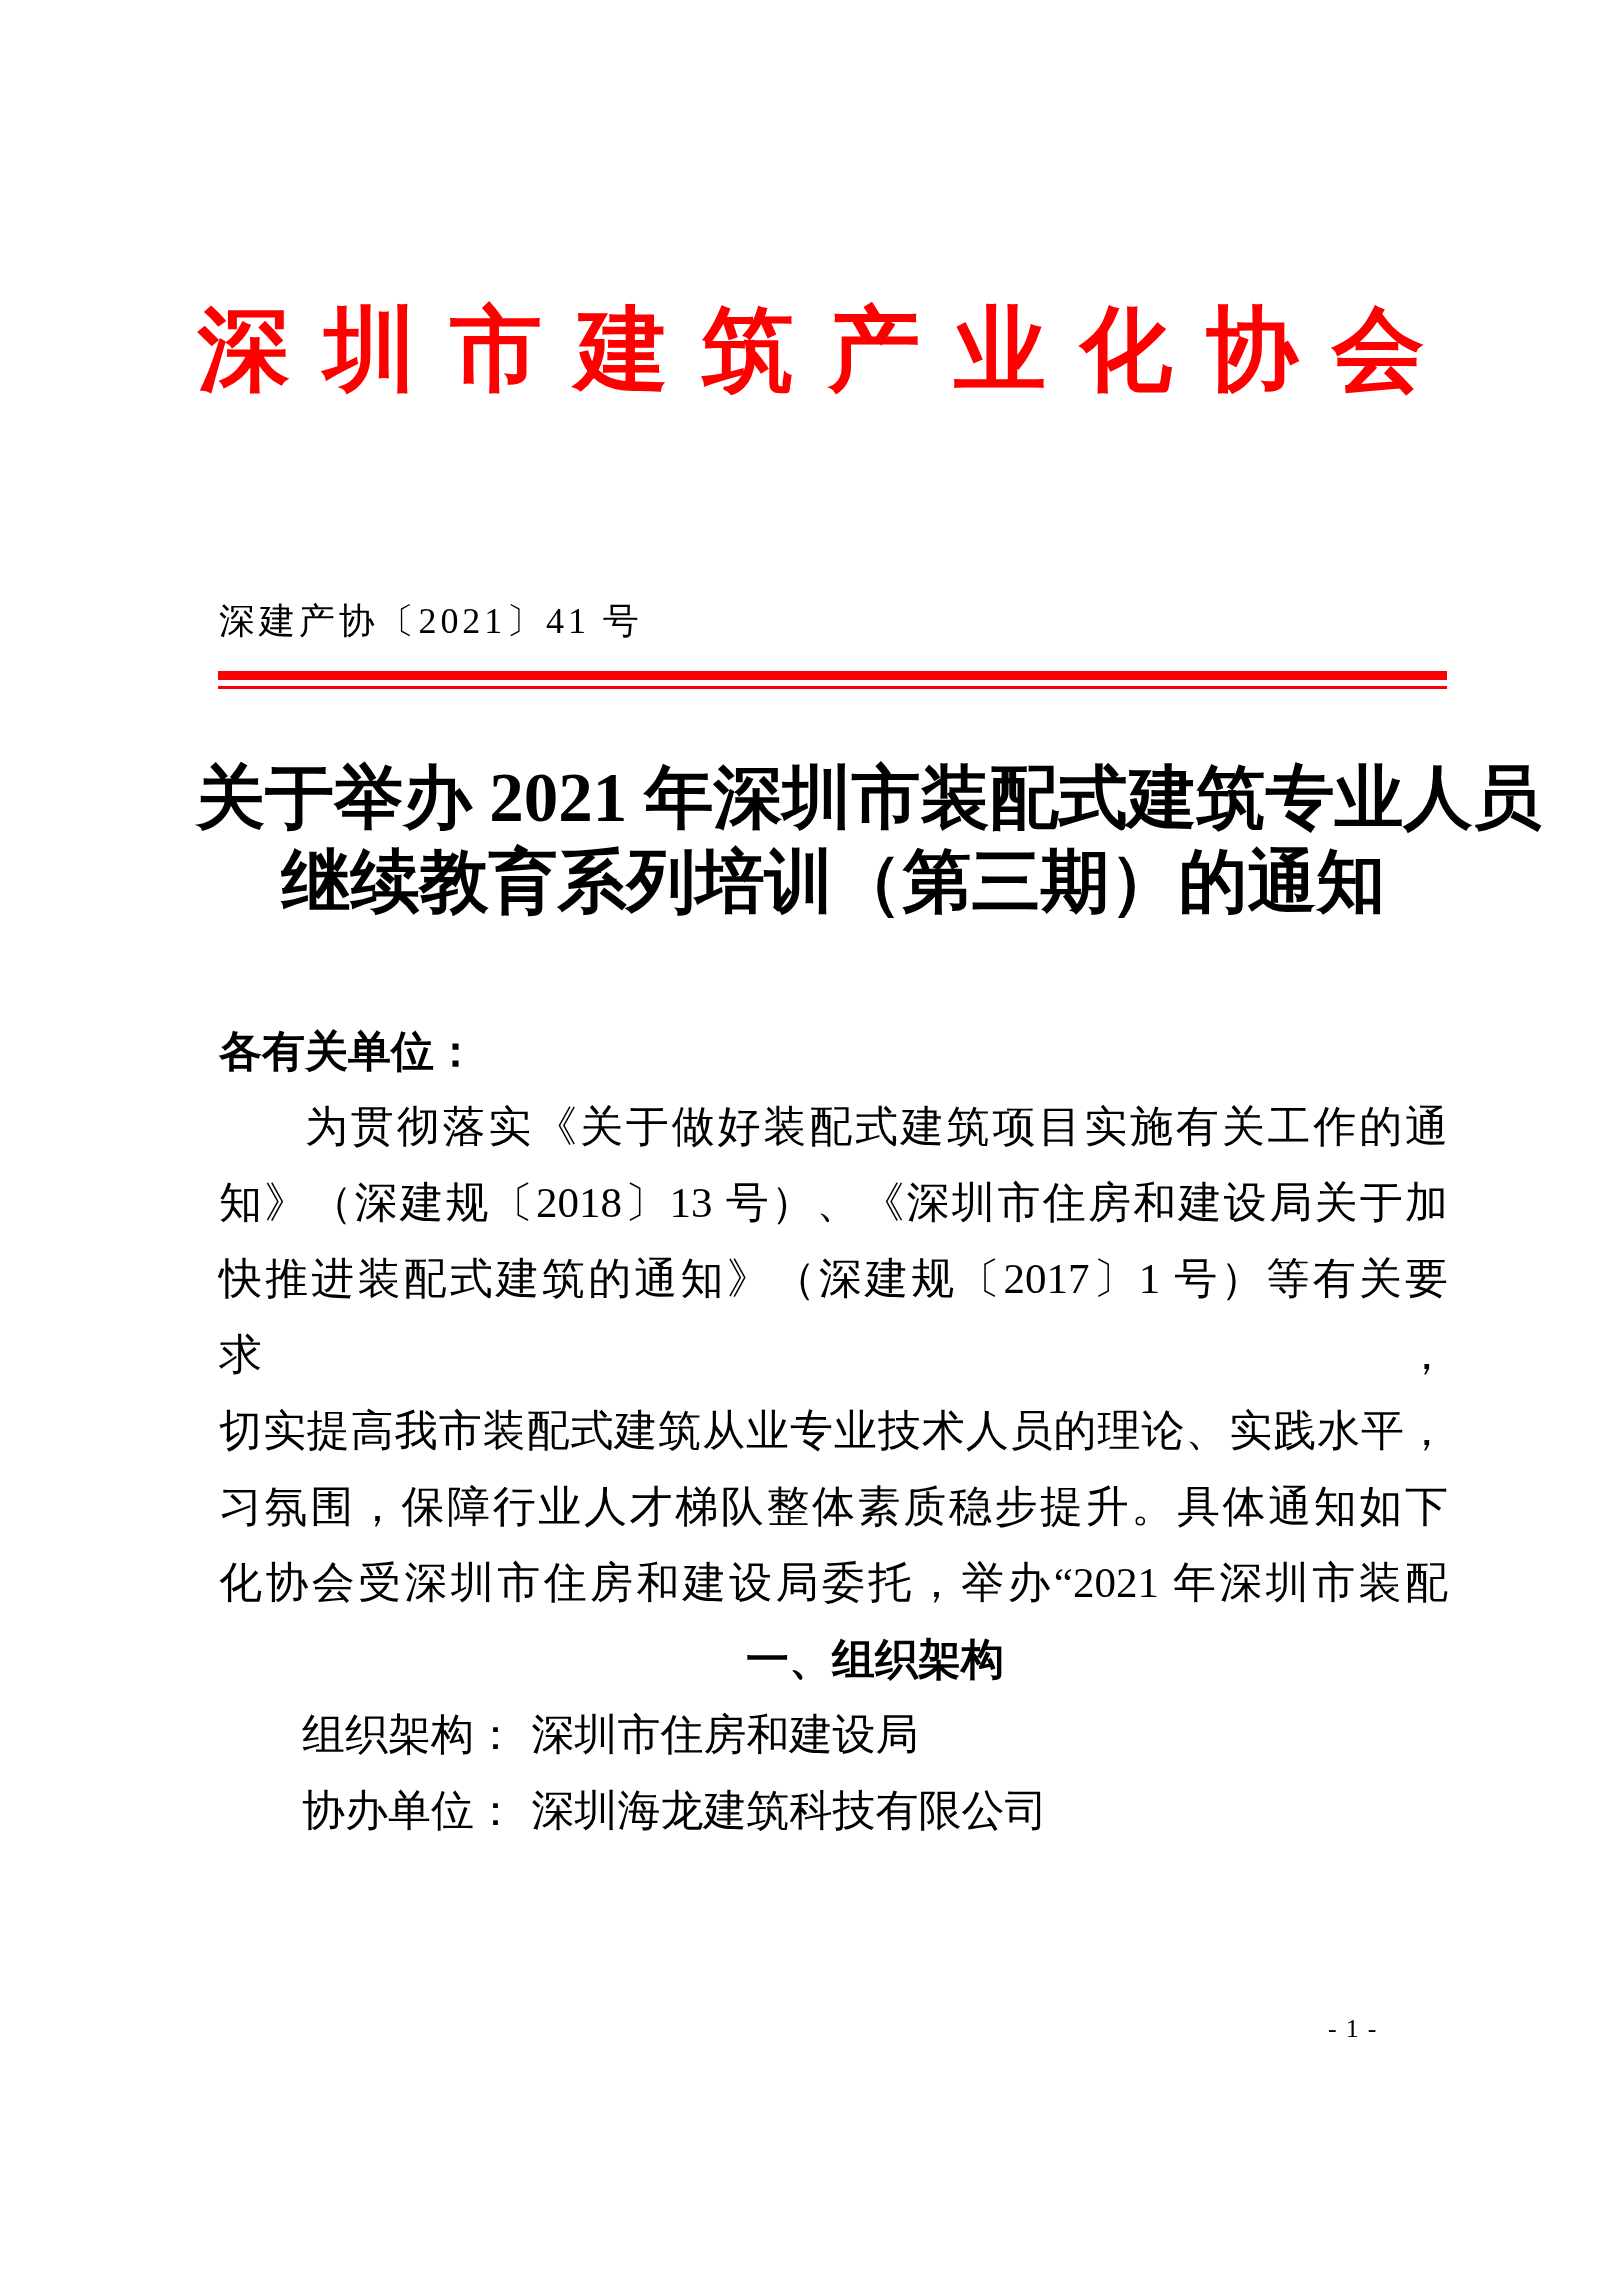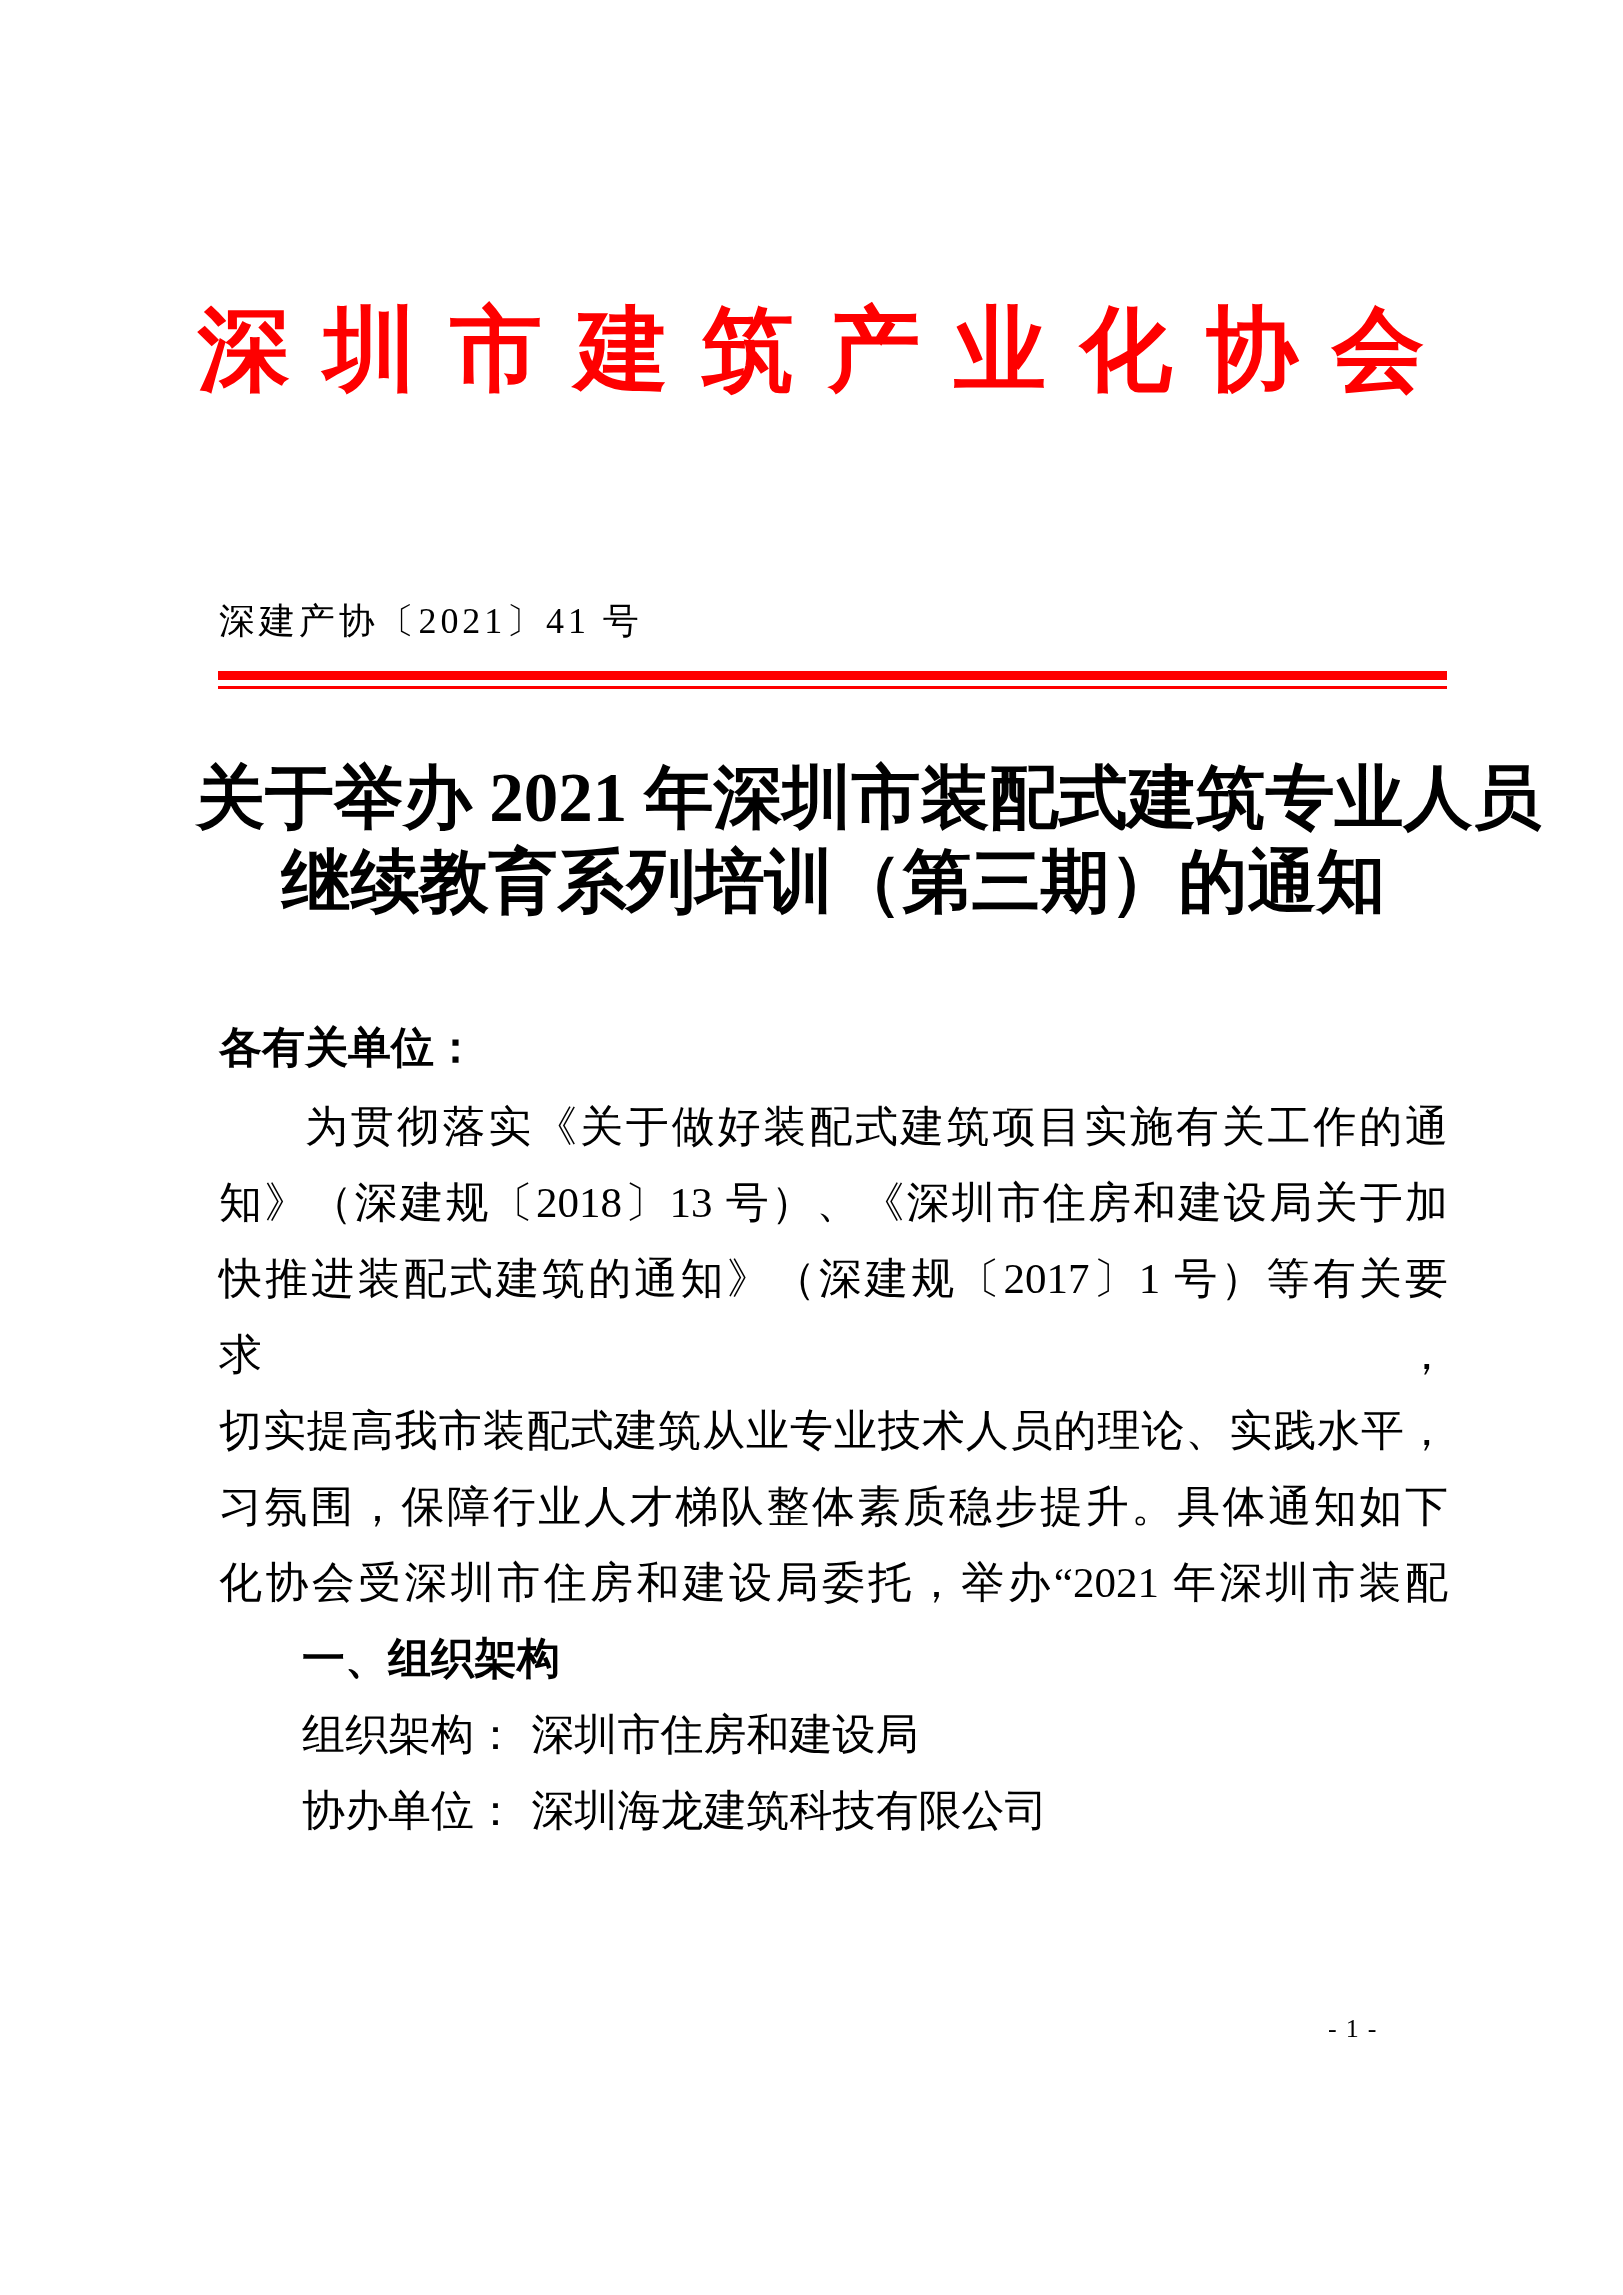--- a/index.html
+++ b/index.html
@@ -70,34 +70,35 @@
 
   
   #body-block {
     top: 1013px;
     left: 219px;
     width: 1229px;
     font-size: 43px;
     line-height: 76px;
   }
   .salutation {
-    font-family: Liberation Mono, monospace;
+    font-family: Liberation Sans, sans-serif;
     font-weight: bold;
   }
   .pline {
     text-align: justify;
     text-align-last: justify;
   }
   .pline.first-line {
     text-indent: 86px;
   }
   .section-heading {
     padding-left: 83px;
-    font-family: Liberation Serif, serif;
+    font-family: Liberation Sans, sans-serif;
     font-weight: bold;
+    text-align: center;
   }
   .org-line {
     padding-left: 83px;
     white-space: nowrap;
   }
   .org-value { margin-left: 14.4px; }
 
   
   #page-number {
     top: 2014px;

